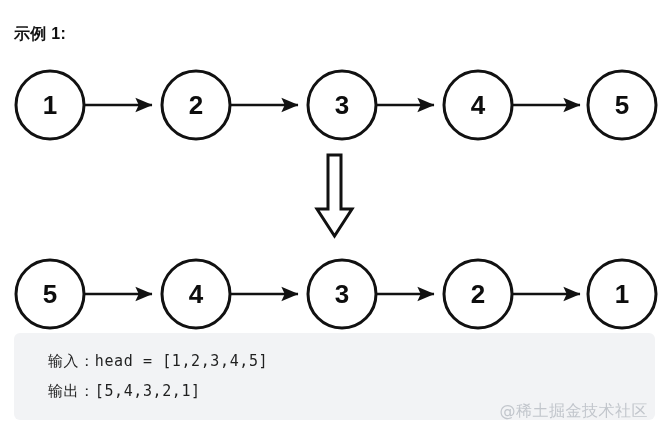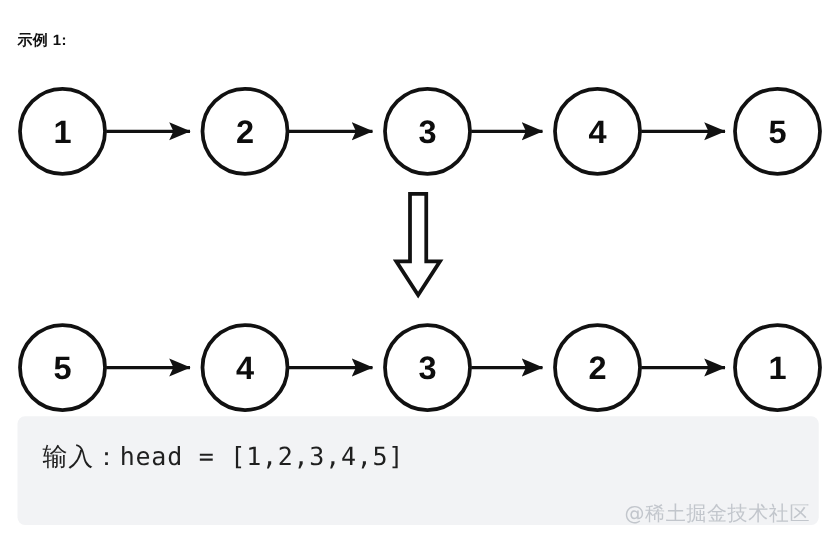--- a/index.html
+++ b/index.html
@@ -13,21 +13,21 @@
     position: relative;
     overflow: hidden;
     font-family: "Liberation Sans", "DejaVu Sans", sans-serif;
     color: #1a1a1a;
   }
 
   #page-title {
     position: absolute;
     left: 14px;
     top: 24px;
-    font-size: 12px;
+    font-size: 16px;
     font-weight: bold;
     letter-spacing: 0.3px;
     color: #111111;
     white-space: pre;
   }
 
   #diagram {
     position: absolute;
     left: 0;
     top: 0;
@@ -48,23 +48,23 @@
     top: 333px;
     width: 641px;
     height: 87px;
     background: #f2f3f5;
     border-radius: 6px;
     box-sizing: border-box;
   }
 
   .code-line {
     position: absolute;
-    left: 20px;
+    left: 34px;
     font-family: "DejaVu Sans Mono", "Liberation Mono", monospace;
-    font-size: 20px;
+    font-size: 15px;
     color: #1f1f1f;
     white-space: pre;
     letter-spacing: 0.6px;
   }
   #code-line-1 { top: 19px; }
   #code-line-2 { top: 49px; }
 
   #watermark {
     position: absolute;
     right: 20px;
@@ -160,15 +160,16 @@
     </g>
     <g>
       <circle cx="622" cy="294" r="34" fill="#ffffff" stroke="#111111" stroke-width="3"></circle>
       <text class="node-label" x="622" y="294" text-anchor="middle" dominant-baseline="central">1</text>
     </g>
   </g>
 </svg>
 
 <div id="code-box">
   <div class="code-line" id="code-line-1">输入：head = [1,2,3,4,5]</div>
+  <div class="code-line" id="code-line-2">输出：[5,4,3,2,1]</div>
 </div>
 
 <div id="watermark">@稀土掘金技术社区</div>
 
 </body></html>

